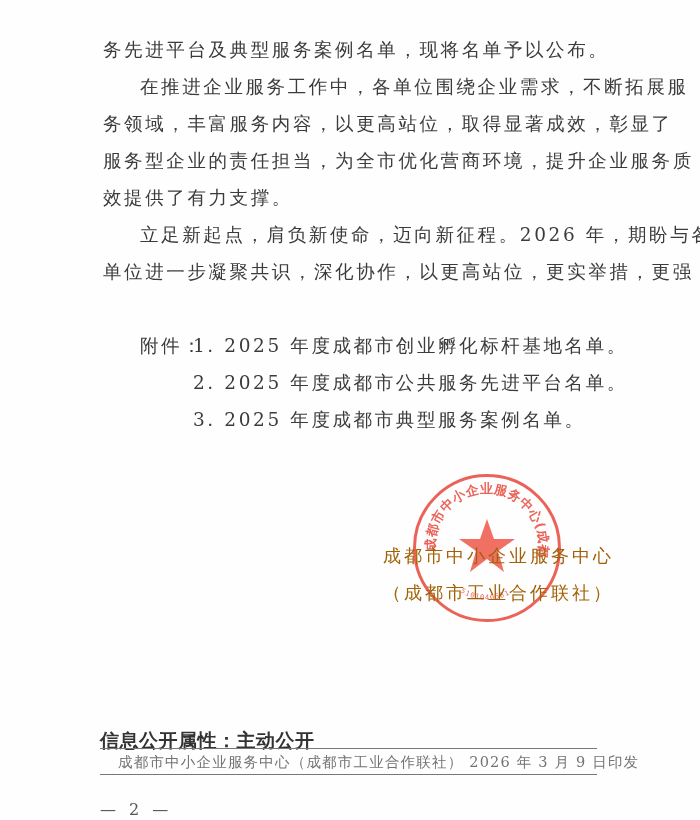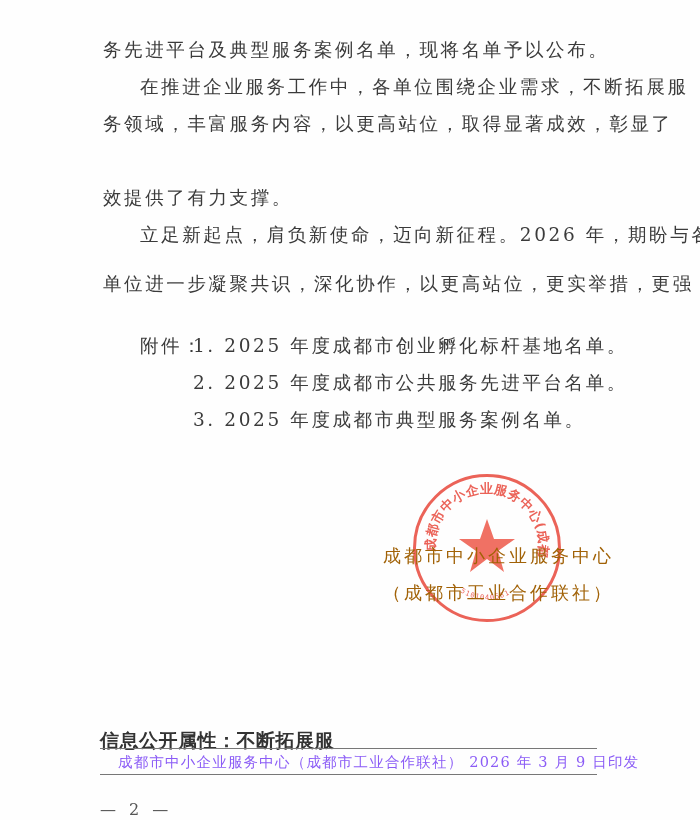--- a/index.html
+++ b/index.html
@@ -66,43 +66,44 @@
       height: 1px;
       background: #777;
     }
     .issue-line {
       position: absolute;
       left: 118px;
       top: 753px;
       font-size: 14.5px;
       letter-spacing: 1.2px;
       white-space: nowrap;
-      color: #8b5cf6;
+      color: #737373;
     }
     .page-num {
       position: absolute;
       left: 100px;
       top: 800px;
       font-size: 16px;
       letter-spacing: 4px;
       color: #555;
       white-space: nowrap;
     }
   </style>
 </head>
 <body>
 
 <div class="page">
 
   <div class="line" style="left:103px; top:38px;">务先进平台及典型服务案例名单，现将名单予以公布。</div>
   <div class="line" style="left:140px; top:75px;">在推进企业服务工作中，各单位围绕企业需求，不断拓展服</div>
   <div class="line" style="left:103px; top:112px;">务领域，丰富服务内容，以更高站位，取得显著成效，彰显了</div>
+  <div class="line" style="left:103px; top:149px;">服务型企业的责任担当，为全市优化营商环境，提升企业服务质</div>
   <div class="line" style="left:103px; top:186px;">效提供了有力支撑。</div>
   <div class="line" style="left:140px; top:223px;">立足新起点，肩负新使命，迈向新征程。2026 年，期盼与各</div>
-  <div class="line" style="left:103px; top:272px;">单位进一步凝聚共识，深化协作，以更高站位，更实举措，更强</div>
+  <div class="line" style="left:103px; top:260px;">单位进一步凝聚共识，深化协作，以更高站位，更实举措，更强</div>
 
   <div class="line" style="left:140px; top:334px;">附件：</div>
   <div class="line" style="left:193px; top:334px;">1. 2025 年度成都市创业孵化标杆基地名单。</div>
   <div class="line" style="left:193px; top:371px;">2. 2025 年度成都市公共服务先进平台名单。</div>
   <div class="line" style="left:193px; top:408px;">3. 2025 年度成都市典型服务案例名单。</div>
 
   <div class="stamp">
     <svg width="142" height="142" viewBox="0 0 142 142">
       <defs>
         <path id="ringPath" d="M 20 78 A 52 52 0 1 1 122 78" fill="none"></path>
@@ -114,18 +115,18 @@
       <polygon points="71,42 78,62 99,62 82,74 88,95 71,82 54,95 60,74 43,62 64,62" fill="#ec4a3a" opacity="0.92"></polygon>
       <text font-size="7" fill="#e8483c" font-family="DejaVu Sans Mono, monospace" letter-spacing="1">
         <textPath href="#serialPath" startOffset="8%">5101040561</textPath>
       </text>
     </svg>
   </div>
 
   <div class="sign" style="left:383px; top:544px;">成都市中小企业服务中心</div>
   <div class="sign" style="left:383px; top:581px;">（成都市工业合作联社）</div>
 
-  <div class="attr-title">信息公开属性：不断拓展服</div>
+  <div class="attr-title">信息公开属性：主动公开</div>
   <div class="rule" style="top:748px;"></div>
   <div class="issue-line">成都市中小企业服务中心（成都市工业合作联社） 2026 年 3 月 9 日印发</div>
   <div class="rule" style="top:774px;"></div>
   <div class="page-num">— 2 —</div>
 </div>
 
 </body></html>

